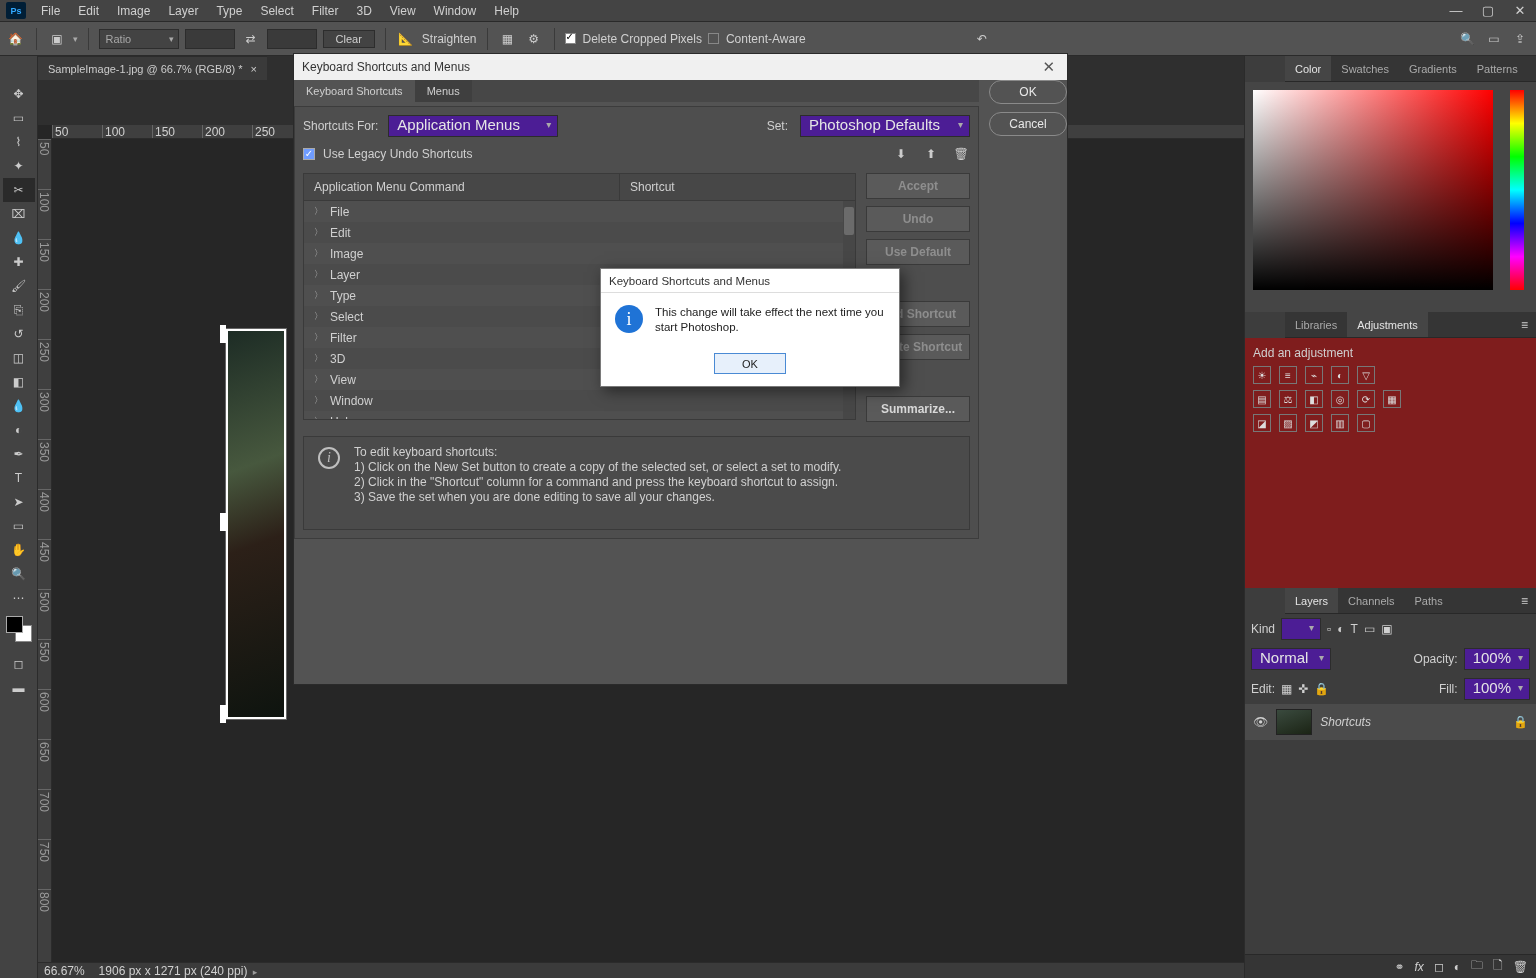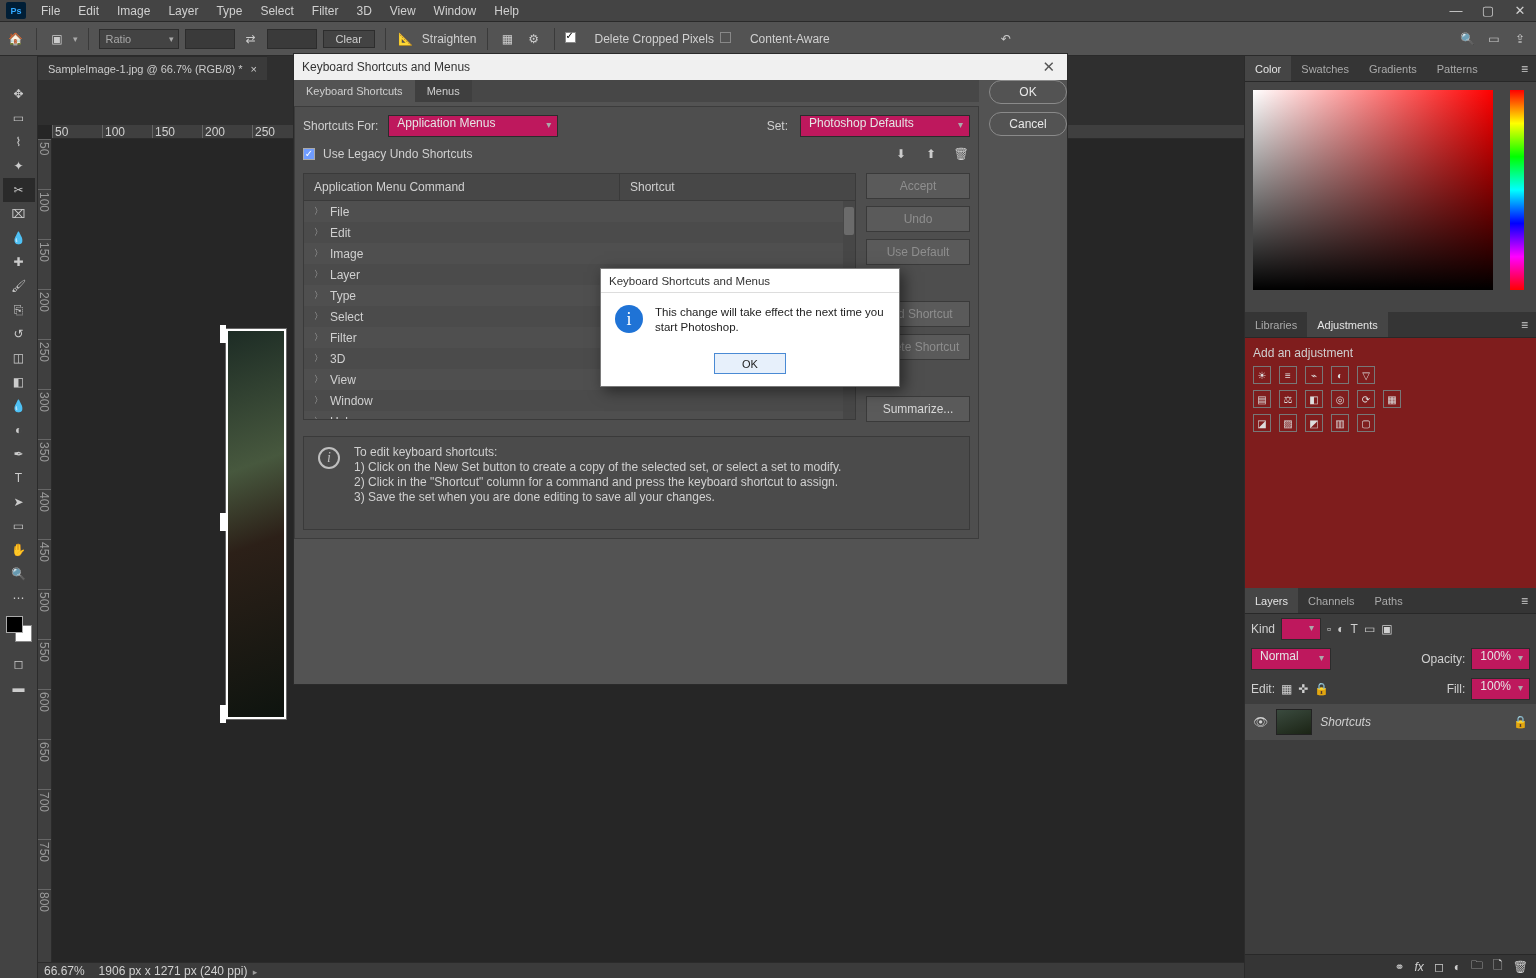--- a/index.html
+++ b/index.html
@@ -16,21 +16,21 @@
   #menubar .mitem{padding:0 9px;line-height:22px;cursor:default;}
   #menubar .wbtns{margin-left:auto;display:flex;}
   #menubar .wbtns span{width:32px;text-align:center;line-height:22px;font-size:13px;}
   
   #optbar{position:absolute;left:0;top:22px;right:0;height:34px;background:var(--midgrey);display:flex;align-items:center;border-bottom:1px solid #2a2a2a;z-index:2;padding:0 6px;gap:6px;}
   #optbar .icon{width:20px;height:20px;display:flex;align-items:center;justify-content:center;color:#ccc;}
   #optbar .sep{width:1px;height:22px;background:#3a3a3a;margin:0 4px;}
   #optbar .dd{background:#434343;border:1px solid #2d2d2d;height:20px;line-height:18px;padding:0 18px 0 6px;color:var(--muted);position:relative;font-size:11px;}
   #optbar .dd::after{content:"▾";position:absolute;right:4px;font-size:9px;color:#aaa;}
   #optbar .clrbtn{background:#434343;border:1px solid #2d2d2d;padding:2px 12px;font-size:11px;}
-  #optbar .chk{display:flex;align-items:flex-start;gap:19px;font-size:11px;color:#ccc;}
+  #optbar .chk{display:flex;align-items:center;gap:7px;font-size:11px;color:#ccc;}
   #optbar .cbox{width:11px;height:11px;border:1px solid #888;display:inline-block;}
   #optbar .cbox.on{background:#fff;position:relative;}
   #optbar .cbox.on::after{content:"✓";position:absolute;left:0;top:-3px;font-size:10px;color:#000;}
   #optbar input.tiny{width:50px;height:20px;background:#3a3a3a;border:1px solid #2c2c2c;color:#ccc;padding:0 4px;font-size:11px;}
   
   #doctab{position:absolute;left:38px;top:56px;height:24px;background:#3a3a3a;display:flex;align-items:center;padding:0 10px;gap:8px;border-top:1px solid #2b2b2b;z-index:1;}
   #doctab .tabx{font-size:11px;color:#ccc;}
   
   #tools{position:absolute;left:0;top:56px;bottom:0;width:38px;background:#434343;border-right:1px solid #2b2b2b;display:flex;flex-direction:column;align-items:center;padding-top:26px;gap:0;z-index:2;}
   #tools .t{width:32px;height:24px;display:flex;align-items:center;justify-content:center;margin:0;color:#ccc;}
@@ -43,21 +43,21 @@
   #canvas .ruler-h{position:absolute;left:14px;right:0;top:0;height:14px;background:#3f3f3f;border-bottom:1px solid #2b2b2b;font-size:8px;color:#9a9a9a;display:flex;}
   #canvas .ruler-h span{width:50px;border-left:1px solid #666;padding-left:2px;}
   #canvas .ruler-v{position:absolute;left:0;top:14px;bottom:0;width:14px;background:#3f3f3f;border-right:1px solid #2b2b2b;font-size:8px;display:flex;flex-direction:column;}
   #canvas .ruler-v span{height:50px;border-top:1px solid #666;writing-mode:vertical-rl;padding-top:2px;color:#9a9a9a;}
   #canvas .img{position:absolute;left:188px;top:204px;width:60px;height:390px;background:linear-gradient(160deg,#1d2c25 0%,#47583e 35%,#2c2018 55%,#0e140f 100%);border:2px solid #fff;box-shadow:0 0 0 1px #666;}
   #canvas .handle{position:absolute;width:6px;height:18px;background:#fff;}
   
   #status{position:absolute;left:38px;right:292px;bottom:0;height:16px;background:#3b3b3b;border-top:1px solid #2b2b2b;font-size:10px;color:#bbb;padding:0 6px;line-height:16px;z-index:1;}
   
   #right{position:absolute;right:0;top:56px;bottom:0;width:292px;background:#3d3d3d;border-left:1px solid #2b2b2b;z-index:2;display:flex;flex-direction:column;}
-  .pnltabs{display:flex;background:#353535;border-bottom:1px solid #282828;height:26px;align-items:stretch;}
+  .pnltabs{display:flex;background:#353535;border-bottom:1px solid #282828;height:26px;align-items:stretch;margin-left:40px;}
   .pnltabs .pt{padding:0 10px;line-height:26px;font-size:11px;color:#aaa;cursor:default;}
   .pnltabs .pt.act{background:#454545;color:#e4e4e4;}
   .pnltabs .more{margin-left:auto;padding:0 8px;line-height:26px;}
   #colorpanel{height:230px;padding:8px;background:#454545;position:relative;}
   #colorpanel .sqr{width:240px;height:200px;background:linear-gradient(to bottom,rgba(0,0,0,0),#000),linear-gradient(to right,#fff,#f00);}
   #colorpanel .hue{position:absolute;right:12px;top:8px;width:14px;height:200px;background:linear-gradient(to bottom,#f00,#ff0,#0f0,#0ff,#00f,#f0f,#f00);}
   #adjpanel{background:#7f1d1d;padding:8px;font-size:11px;color:#bbb;height:250px;}
   #adjpanel .row{display:flex;gap:8px;margin-top:6px;}
   #adjpanel .aicon{width:18px;height:18px;border:1px solid #777;display:flex;align-items:center;justify-content:center;font-size:10px;color:#ddd;}
   #laypanel{flex:1;background:#3d3d3d;display:flex;flex-direction:column;}
@@ -72,35 +72,35 @@
   #ksm .titlebar .close{margin-left:auto;color:#555;font-size:15px;padding:0 4px;}
   #ksm .body{flex:1;display:flex;gap:10px;}
   #ksm .main{flex:1;display:flex;flex-direction:column;}
   #ksm .side{width:78px;display:flex;flex-direction:column;gap:8px;align-items:stretch;}
   .pillbtn{height:24px;border:1px solid #8a8a8a;border-radius:12px;background:#535353;color:#e8e8e8;font-size:12px;display:flex;align-items:center;justify-content:center;}
   #ksm .subtabs{display:flex;height:22px;background:#474747;}
   #ksm .subtabs .st{padding:0 12px;line-height:22px;font-size:11px;color:#cfcfcf;border-bottom:2px solid transparent;}
   #ksm .subtabs .st.act{background:#535353;border-bottom-color:#535353;}
   #ksm .subtabs .st:not(.act){background:#3f3f3f;}
   #ksm .frow{display:flex;align-items:center;gap:10px;font-size:12px;}
-  #ksm select,.selbox{background:#be185d;border:1px solid #2c2c2c;height:22px;color:#e5e5e5;padding:0 18px 0 8px;font-size:12px;position:relative;min-width:170px;}
+  #ksm select,.selbox{background:#4c1d95;border:1px solid #2c2c2c;height:22px;color:#e5e5e5;padding:0 18px 0 8px;font-size:15px;position:relative;min-width:170px;}
   .selbox::after{content:"▾";position:absolute;right:6px;top:3px;font-size:10px;color:#aaa;}
   #ksm .setbtns{margin-left:auto;display:flex;align-items:center;gap:12px;}
   #ksm .ib{width:18px;height:18px;color:#ccc;display:flex;align-items:center;justify-content:center;}
   #ksm .box{border:1px solid #3a3a3a;background:#4b4b4b;}
   #ksm .listhead{display:flex;background:#474747;border-bottom:1px solid #3a3a3a;}
   #ksm .listhead .c1{flex:1;padding:6px 10px;font-size:12px;border-right:1px solid #3a3a3a;}
   #ksm .listhead .c2{width:235px;padding:6px 10px;font-size:12px;}
   #ksm .listbody{height:218px;overflow:hidden;position:relative;}
   #ksm .listbody .row{display:flex;align-items:center;height:21px;padding:0 10px;font-size:12px;gap:8px;}
   #ksm .listbody .row:nth-child(odd){background:#4f4f4f;}
   #ksm .listbody .exp{font-size:9px;color:#bbb;width:8px;}
   #ksm .sbar{position:absolute;right:0;top:0;bottom:0;width:12px;background:#474747;}
   #ksm .sbar .thumb{position:absolute;top:6px;left:1px;width:10px;height:28px;background:#6b6b6b;border-radius:2px;}
-  .flatbtn{height:26px;background:#5a5a5a;border:1px solid #3a3a3a;color:#d8d8d8;font-size:12px;display:flex;align-items:center;justify-content:center;}
+  .flatbtn{height:26px;background:#5a5a5a;border:1px solid #3a3a3a;color:#d8d8d8;font-size:12px;display:flex;align-items:center;justify-content:center;font-weight:bold;}
   .flatbtn.dis{color:#8e8e8e;}
   #ksm .infobox{margin-top:14px;height:94px;background:#4b4b4b;border:1px solid #3a3a3a;display:flex;padding:8px 14px;gap:14px;}
   #ksm .infobox .ii{width:22px;height:22px;border:2px solid #bfbfbf;border-radius:50%;display:flex;align-items:center;justify-content:center;font-family:Georgia,serif;font-style:italic;font-size:14px;color:#bfbfbf;margin-top:2px;}
   #ksm .infobox .txt{font-size:11.5px;line-height:15px;color:#c8c8c8;}
   
   #ksm .innerbox{background:#4e4e4e;border:1px solid #3c3c3c;padding:8px;display:flex;flex-direction:column;position:relative;margin-top:4px;}
   
   .kcb{width:12px;height:12px;border:1px solid #aaa;background:#5a5a5a;display:inline-flex;align-items:center;justify-content:center;}
   .kcb.on{background:#6f9cff;}
   .kcb.on::after{content:"✓";font-size:10px;color:#fff;margin-top:-1px;}

